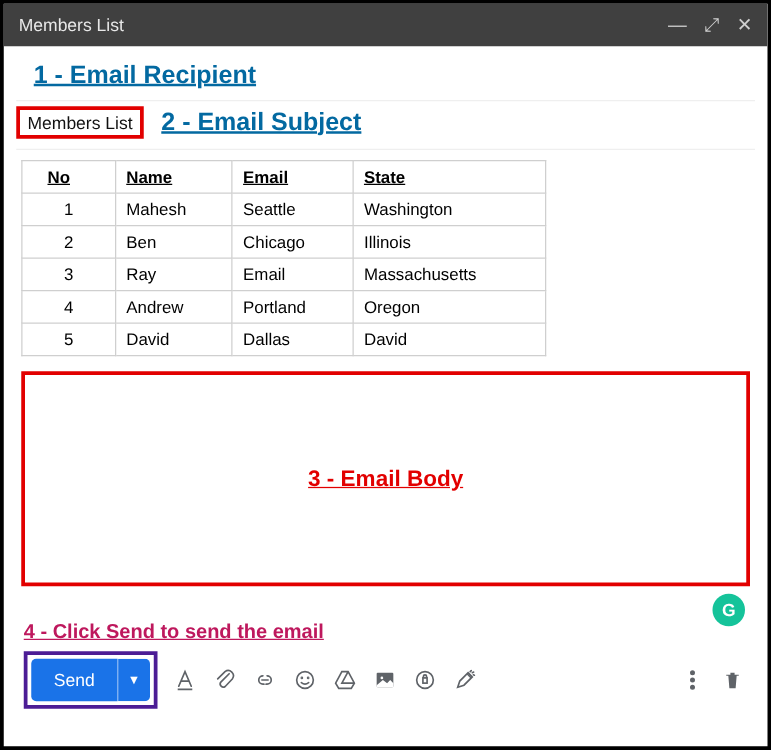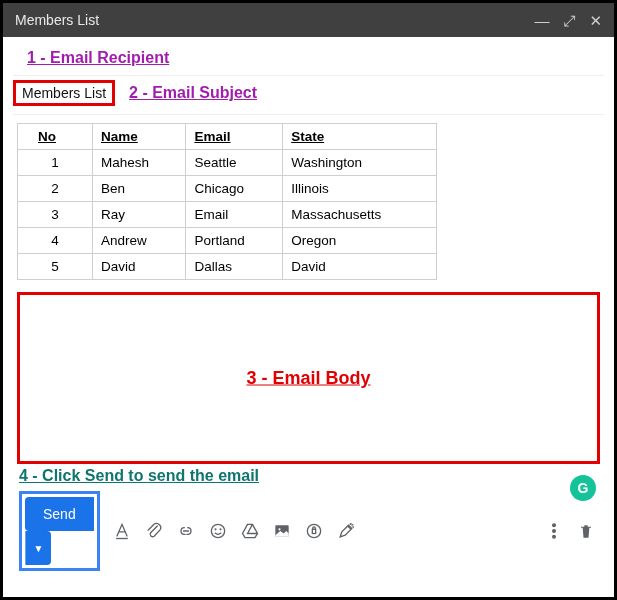--- a/index.html
+++ b/index.html
@@ -63,23 +63,23 @@
     padding: 4px 0 8px 0;
   }
   .subject-box {
     border: 3px solid #e20000;
     padding: 2px 6px;
     font-size: 14px;
     color: #111;
   }
 
   .annot {
-    color: #a21caf;
-    font-weight: bold;
-    font-size: 16px;
+    color: #0369a1;
+    font-weight: bold;
+    font-size: 20px;
     text-decoration: underline;
     margin-left: 14px;
   }
 
   .table-wrap { padding: 8px 4px 6px 4px; }
   table.members {
     border-collapse: collapse;
     width: 420px;
     font-size: 13.5px;
   }
@@ -107,38 +107,37 @@
     position: absolute;
     left: 50%; top: 50%;
     transform: translate(-50%, -50%);
     color: #e20000;
     font-weight: bold;
     font-size: 18px;
     text-decoration: underline;
   }
 
   .send-annot {
-    color: #0f766e;
+    color: #be185d;
     font-weight: bold;
     font-size: 16px;
     text-decoration: underline;
-    margin: 3px 0 6px 6px;
+    margin: 28px 0 6px 6px;
   }
 
   .toolbar {
     display: flex;
     align-items: center;
     padding: 0 8px 10px 6px;
     gap: 12px;
   }
   .send-wrap {
-    border: 3px solid #3b82f6;
+    border: 3px solid #4c1d95;
     padding: 3px;
     display: inline-flex;
-    flex-direction: column;
   }
   .send-btn {
     background: #1a73e8;
     color: #fff;
     border: none;
     height: 34px;
     display: inline-flex;
     align-items: center;
     border-radius: 4px 0 0 4px;
     padding: 0 18px;

